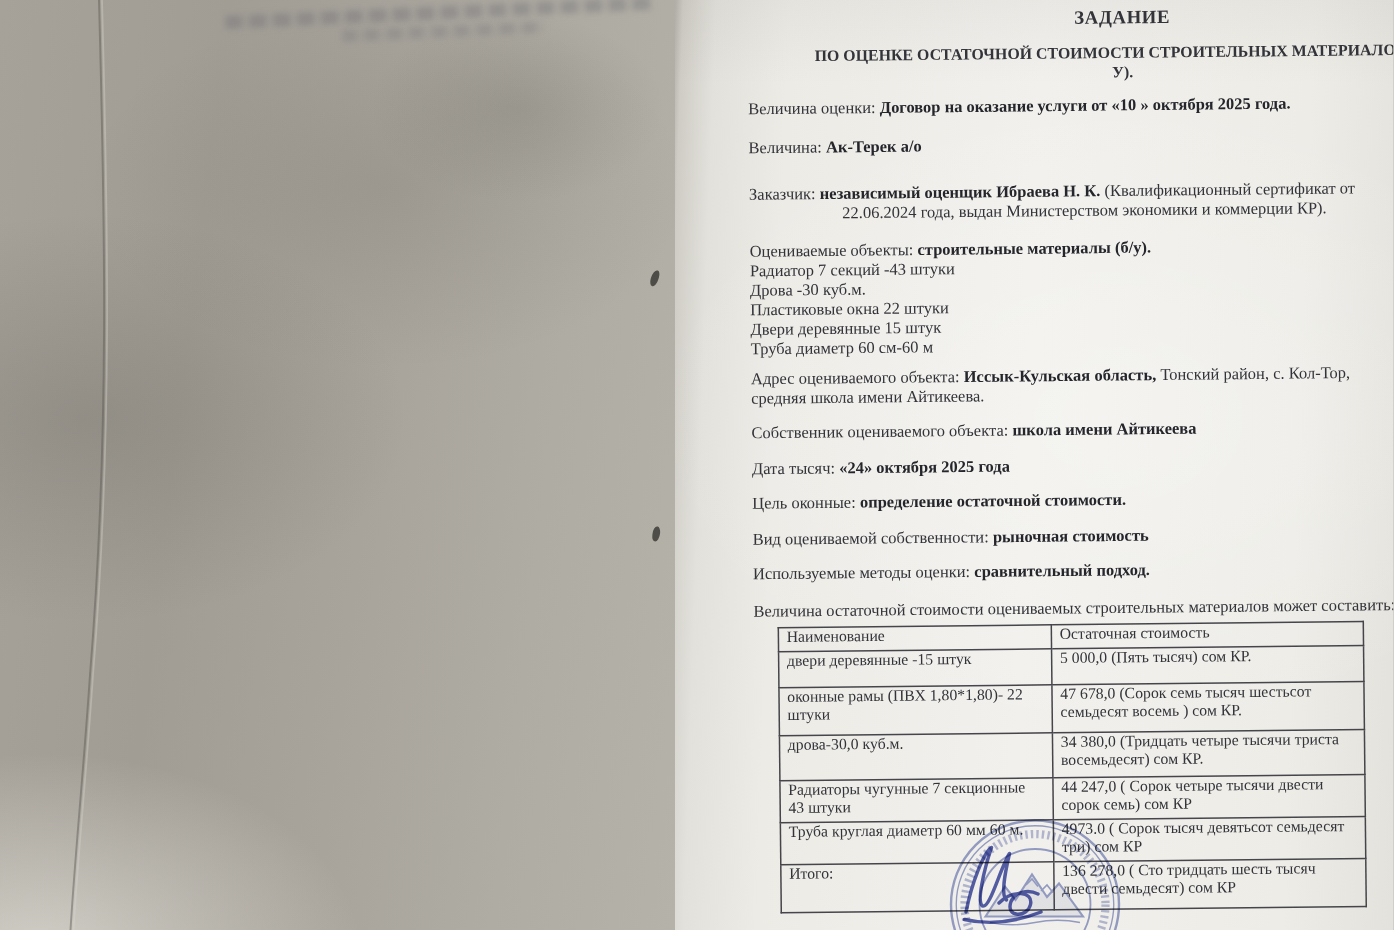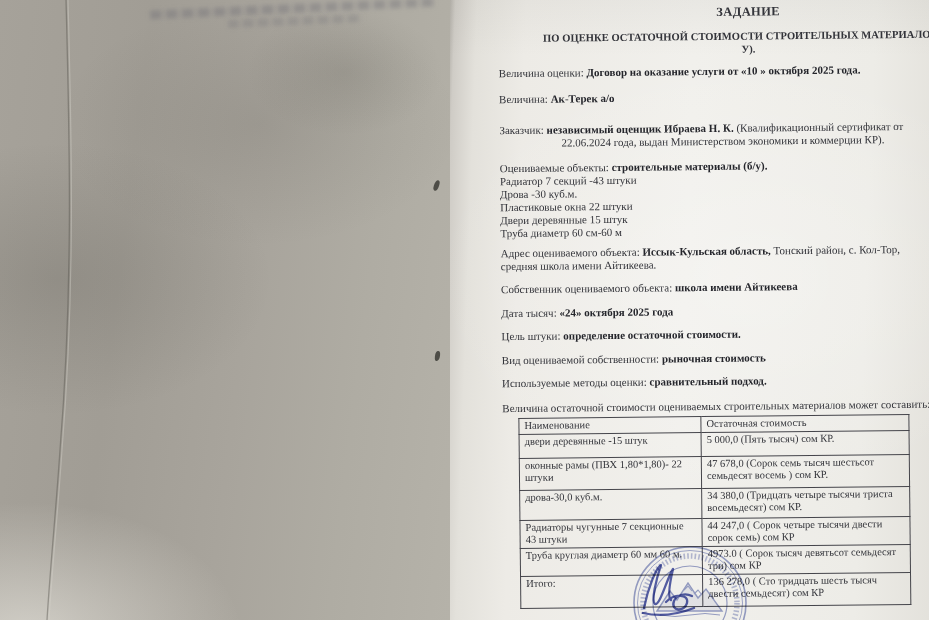--- a/index.html
+++ b/index.html
@@ -89,21 +89,21 @@
         <div class="p">Двери деревянные 15 штук</div>
         <div class="p">Труба диаметр 60 см-60 м</div>
       </div>
 
       <p class="p" style="margin-top:7px"><span>Адрес оцениваемого объекта:</span> <b>Иссык-Кульская область,</b> <span>Тонский район, с. Кол-Тор, средняя школа имени Айтикеева.</span></p>
 
       <p class="p" style="margin-top:10px"><span>Собственник оцениваемого объекта:</span> <b>школа имени Айтикеева</b></p>
 
       <p class="p" style="margin-top:11px"><span>Дата тысяч:</span> <b>«24» октября  2025 года</b></p>
 
-      <p class="p" style="margin-top:10px"><span>Цель штуки:</span> <b>определение остаточной стоимости.</b></p>
+      <p class="p" style="margin-top:10px"><span>Цель оконные:</span> <b>определение остаточной стоимости.</b></p>
 
       <p class="p" style="margin-top:11px"><span>Вид оцениваемой собственности:</span> <b>рыночная стоимость</b></p>
 
       <p class="p" style="margin-top:10px"><span>Используемые методы оценки:</span> <b>сравнительный подход.</b></p>
 
       <p class="p nowrap" style="margin-top:12px">Величина остаточной стоимости оцениваемых строительных материалов может составить:</p>
 
       <table class="vt">
         <colgroup>
             <col class="c1">

